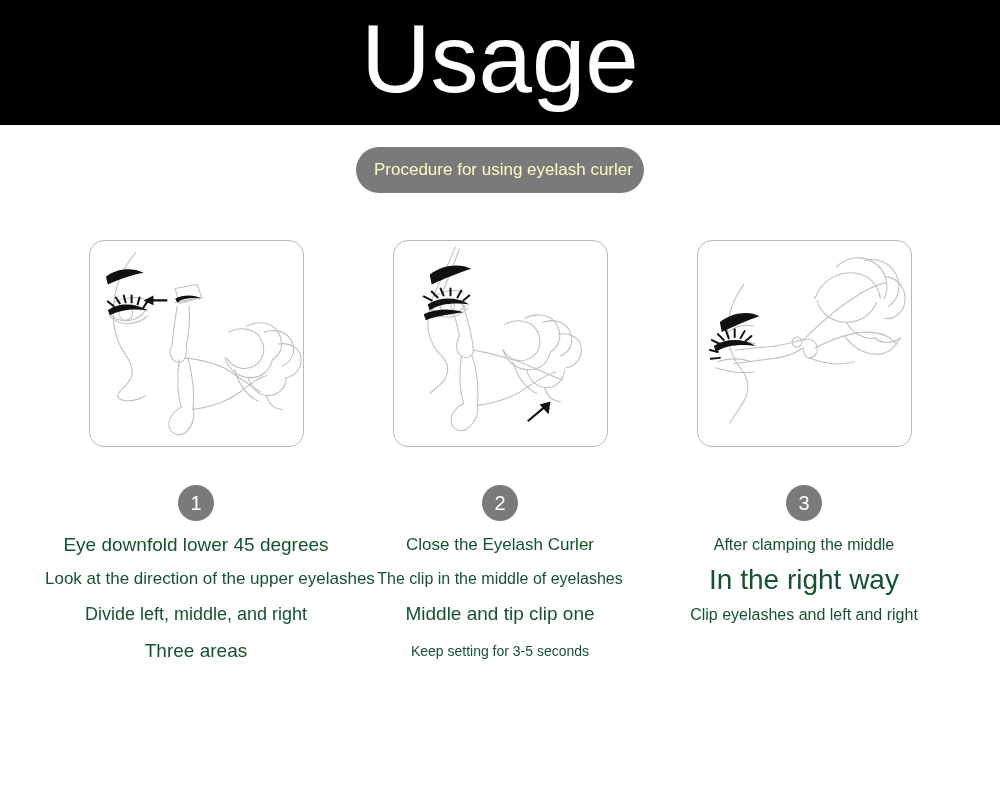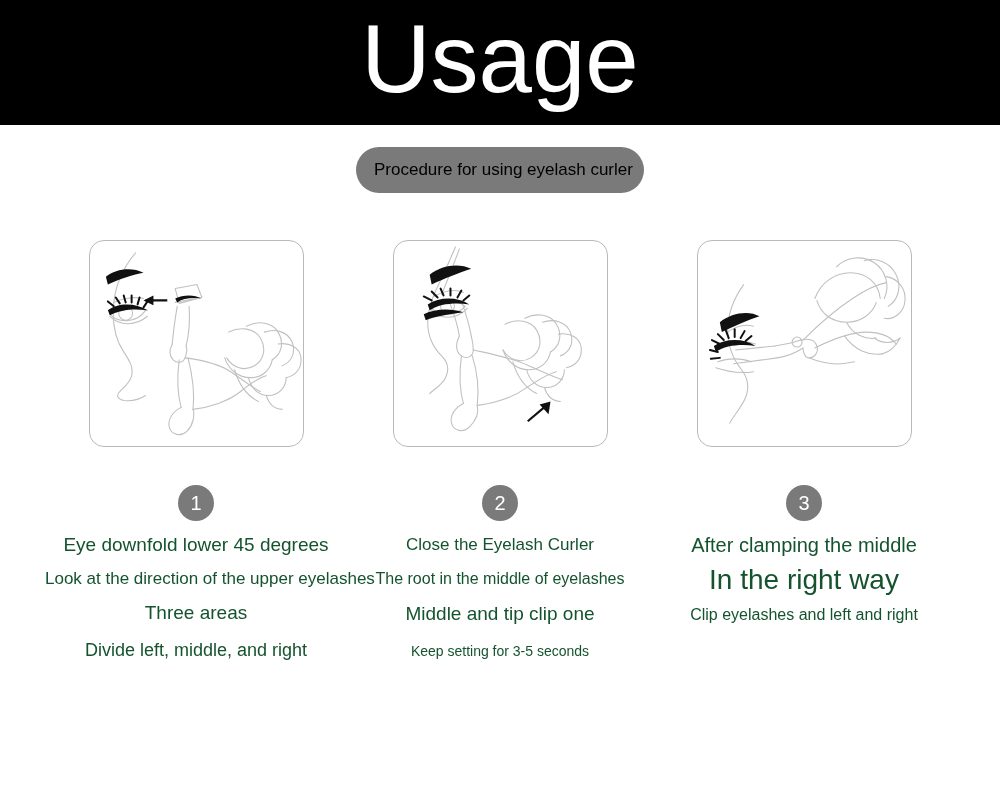--- a/index.html
+++ b/index.html
@@ -57,21 +57,21 @@
     border-radius: 23px;
     display: flex;
     align-items: center;
     justify-content: center;
   }
   .subheading-text {
     position: absolute;
     left: 18px;
     top: 50%;
     transform: translateY(-50%);
-    color: #000000;
+    color: #fef9c3;
     font-size: 17px;
     line-height: 22px;
     white-space: nowrap;
     
     text-shadow: none;
     text-align: right;
   }
 
   
   .steps-row {
@@ -140,21 +140,21 @@
   .col-1 .line-0 { font-size: 19px; line-height: 36px; }
   .col-1 .line-1 { font-size: 17px; line-height: 32px; }
   .col-1 .line-2 { font-size: 18px; line-height: 38px; }
   .col-1 .line-3 { font-size: 19px; line-height: 36px; }
 
   .col-2 .line-0 { font-size: 17px; line-height: 36px; }
   .col-2 .line-1 { font-size: 16px; line-height: 32px; }
   .col-2 .line-2 { font-size: 19px; line-height: 38px; }
   .col-2 .line-3 { font-size: 14px; line-height: 36px; }
 
-  .col-3 .line-0 { font-size: 20px; line-height: 36px; }
+  .col-3 .line-0 { font-size: 16px; line-height: 36px; }
   .col-3 .line-1 { font-size: 28px; line-height: 34px; }
   .col-3 .line-2 { font-size: 16px; line-height: 36px; }
   .col-3 .line-3 { font-size: 15px; line-height: 36px; }
 
   
   .col-3 .step-lines { overflow: hidden; }
 </style>
 </head>
 <body>
 
@@ -226,22 +226,22 @@
           <polygon points="54,60 64,55 64,65" stroke="none"></polygon>
         </g>
       </svg>
     </div>
 
     <div class="step-badge">1</div>
 
     <div class="step-lines">
       <div class="step-line line-0">Eye downfold lower 45 degrees</div>
       <div class="step-line line-1">Look at the direction of the upper eyelashes</div>
+      <div class="step-line line-2">Divide left, middle, and right</div>
       <div class="step-line line-3">Three areas</div>
-      <div class="step-line line-2">Divide left, middle, and right</div>
     </div>
   </div>
 
   <div class="step-col col-2">
     <div class="step-figure">
       <svg viewBox="0 0 215 207" xmlns="http://www.w3.org/2000/svg">
         <g fill="none" stroke="#c0c0c0" stroke-width="1.1" stroke-linecap="round" stroke-linejoin="round">
 
           <path d="M62 6 C56 20 50 34 44 46 C38 58 34 70 34 82 C34 96 40 108 48 116
                    C54 122 56 130 52 138 C48 146 40 150 36 154"></path>
@@ -289,21 +289,21 @@
           <line x1="135" y1="182" x2="154" y2="166"></line>
           <polygon points="158,162 156,175 147,165" stroke="none"></polygon>
         </g>
       </svg>
     </div>
 
     <div class="step-badge">2</div>
 
     <div class="step-lines">
       <div class="step-line line-0">Close the Eyelash Curler</div>
-      <div class="step-line line-1">The root in the middle of eyelashes</div>
+      <div class="step-line line-1">The clip in the middle of eyelashes</div>
       <div class="step-line line-2">Middle and tip clip one</div>
       <div class="step-line line-3">Keep setting for 3-5 seconds</div>
     </div>
   </div>
 
   <div class="step-col col-3">
     <div class="step-figure">
       <svg viewBox="0 0 215 207" xmlns="http://www.w3.org/2000/svg">
         <g fill="none" stroke="#c0c0c0" stroke-width="1.1" stroke-linecap="round" stroke-linejoin="round">
 

